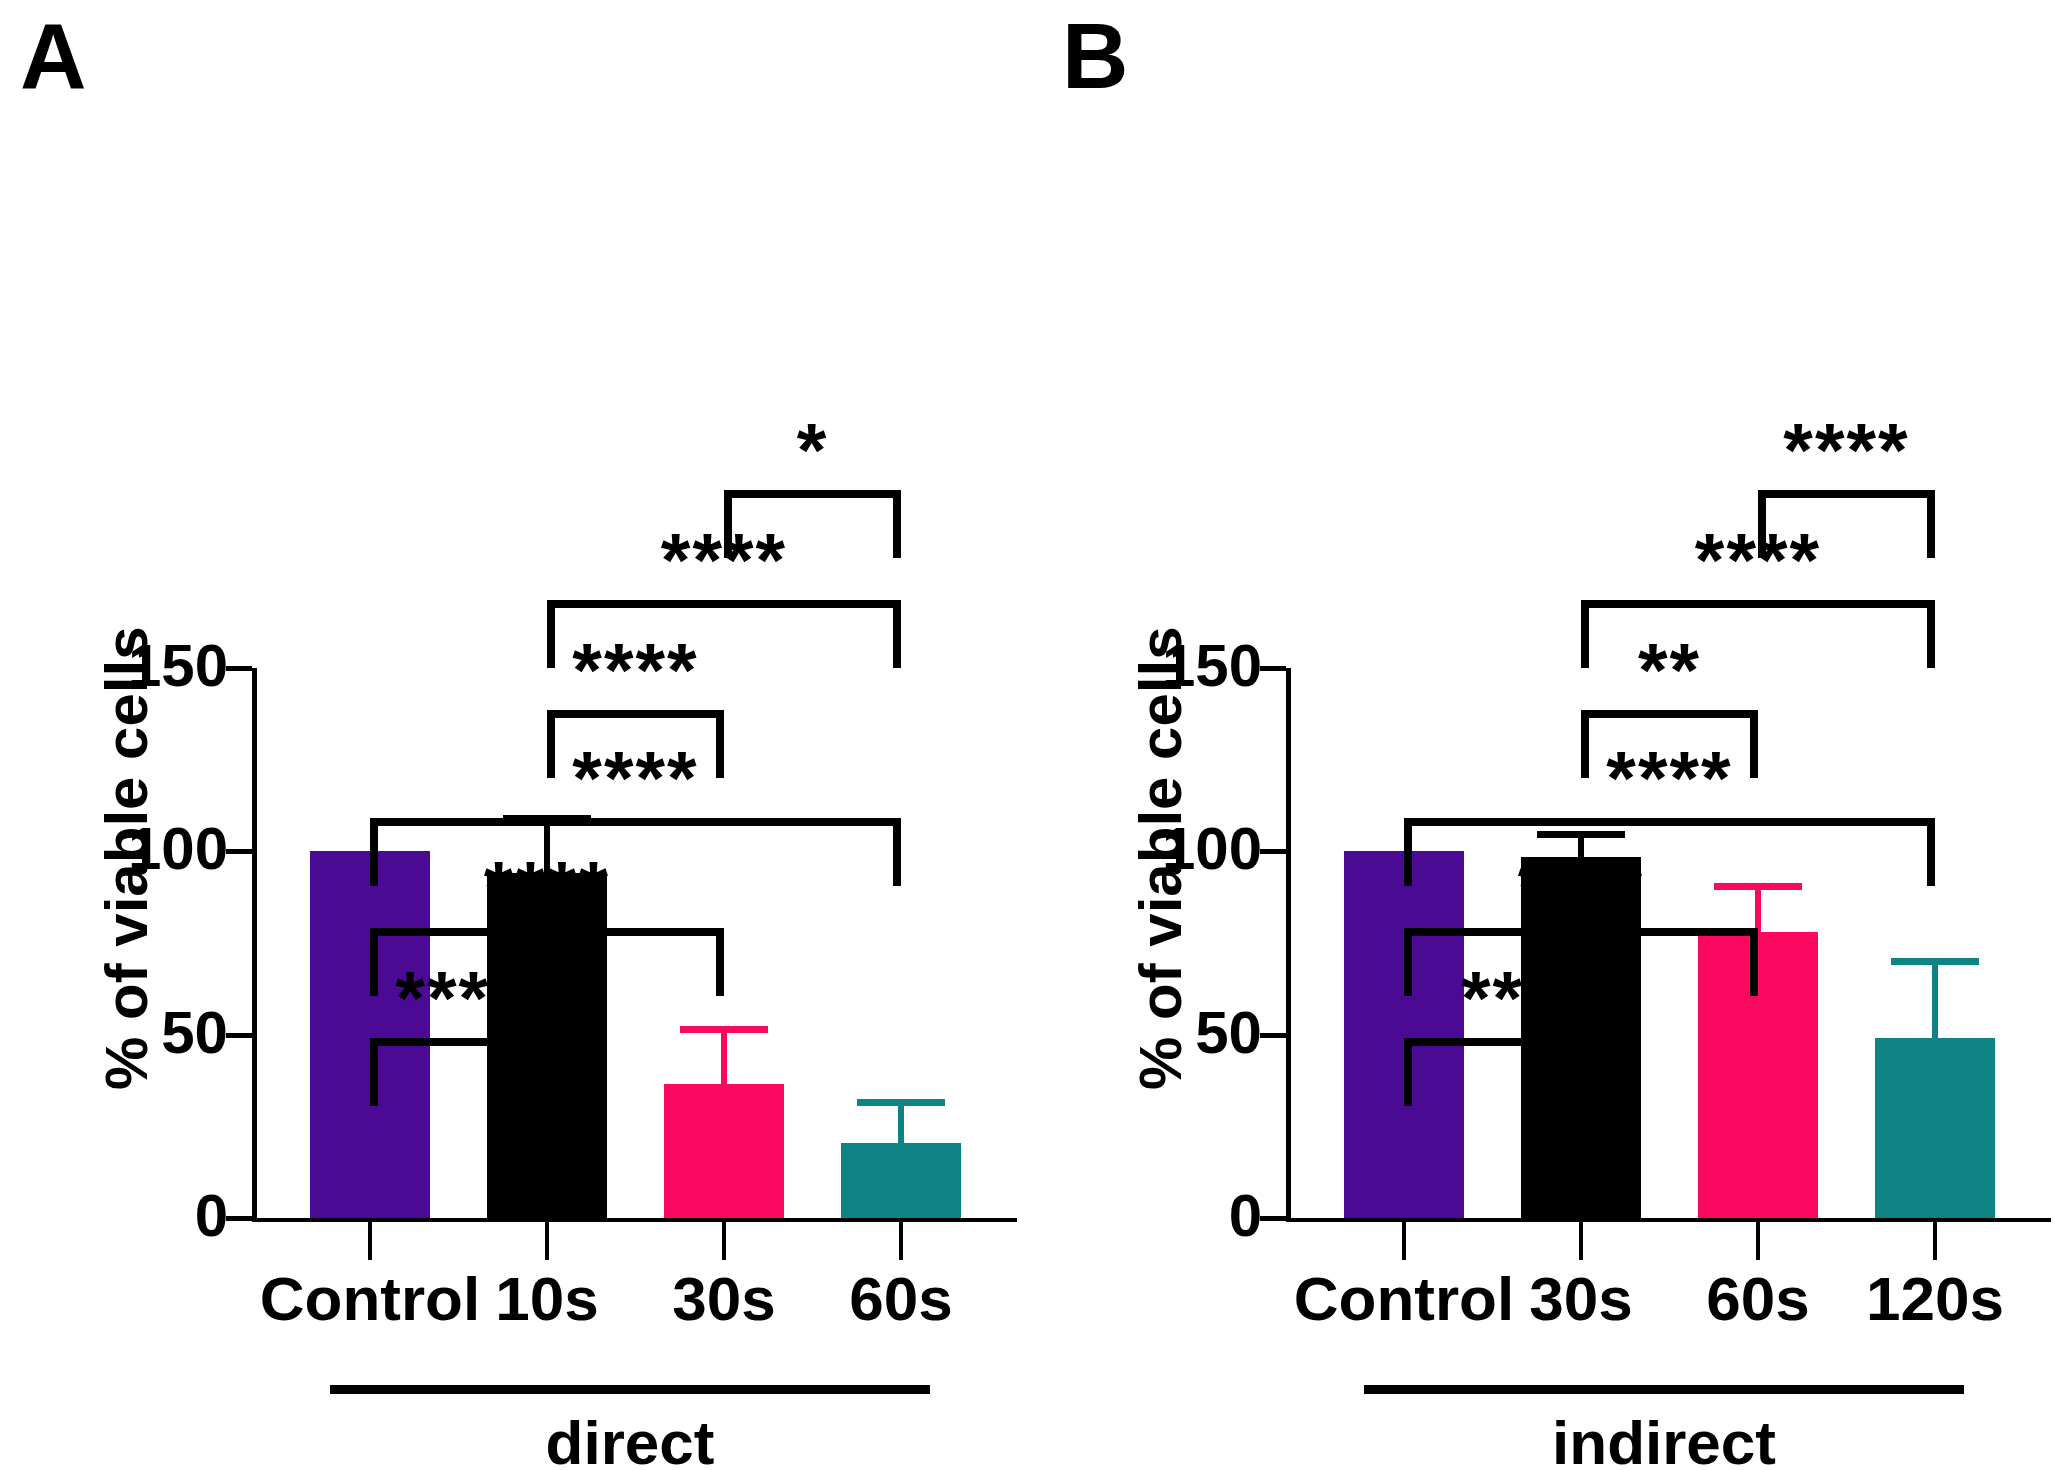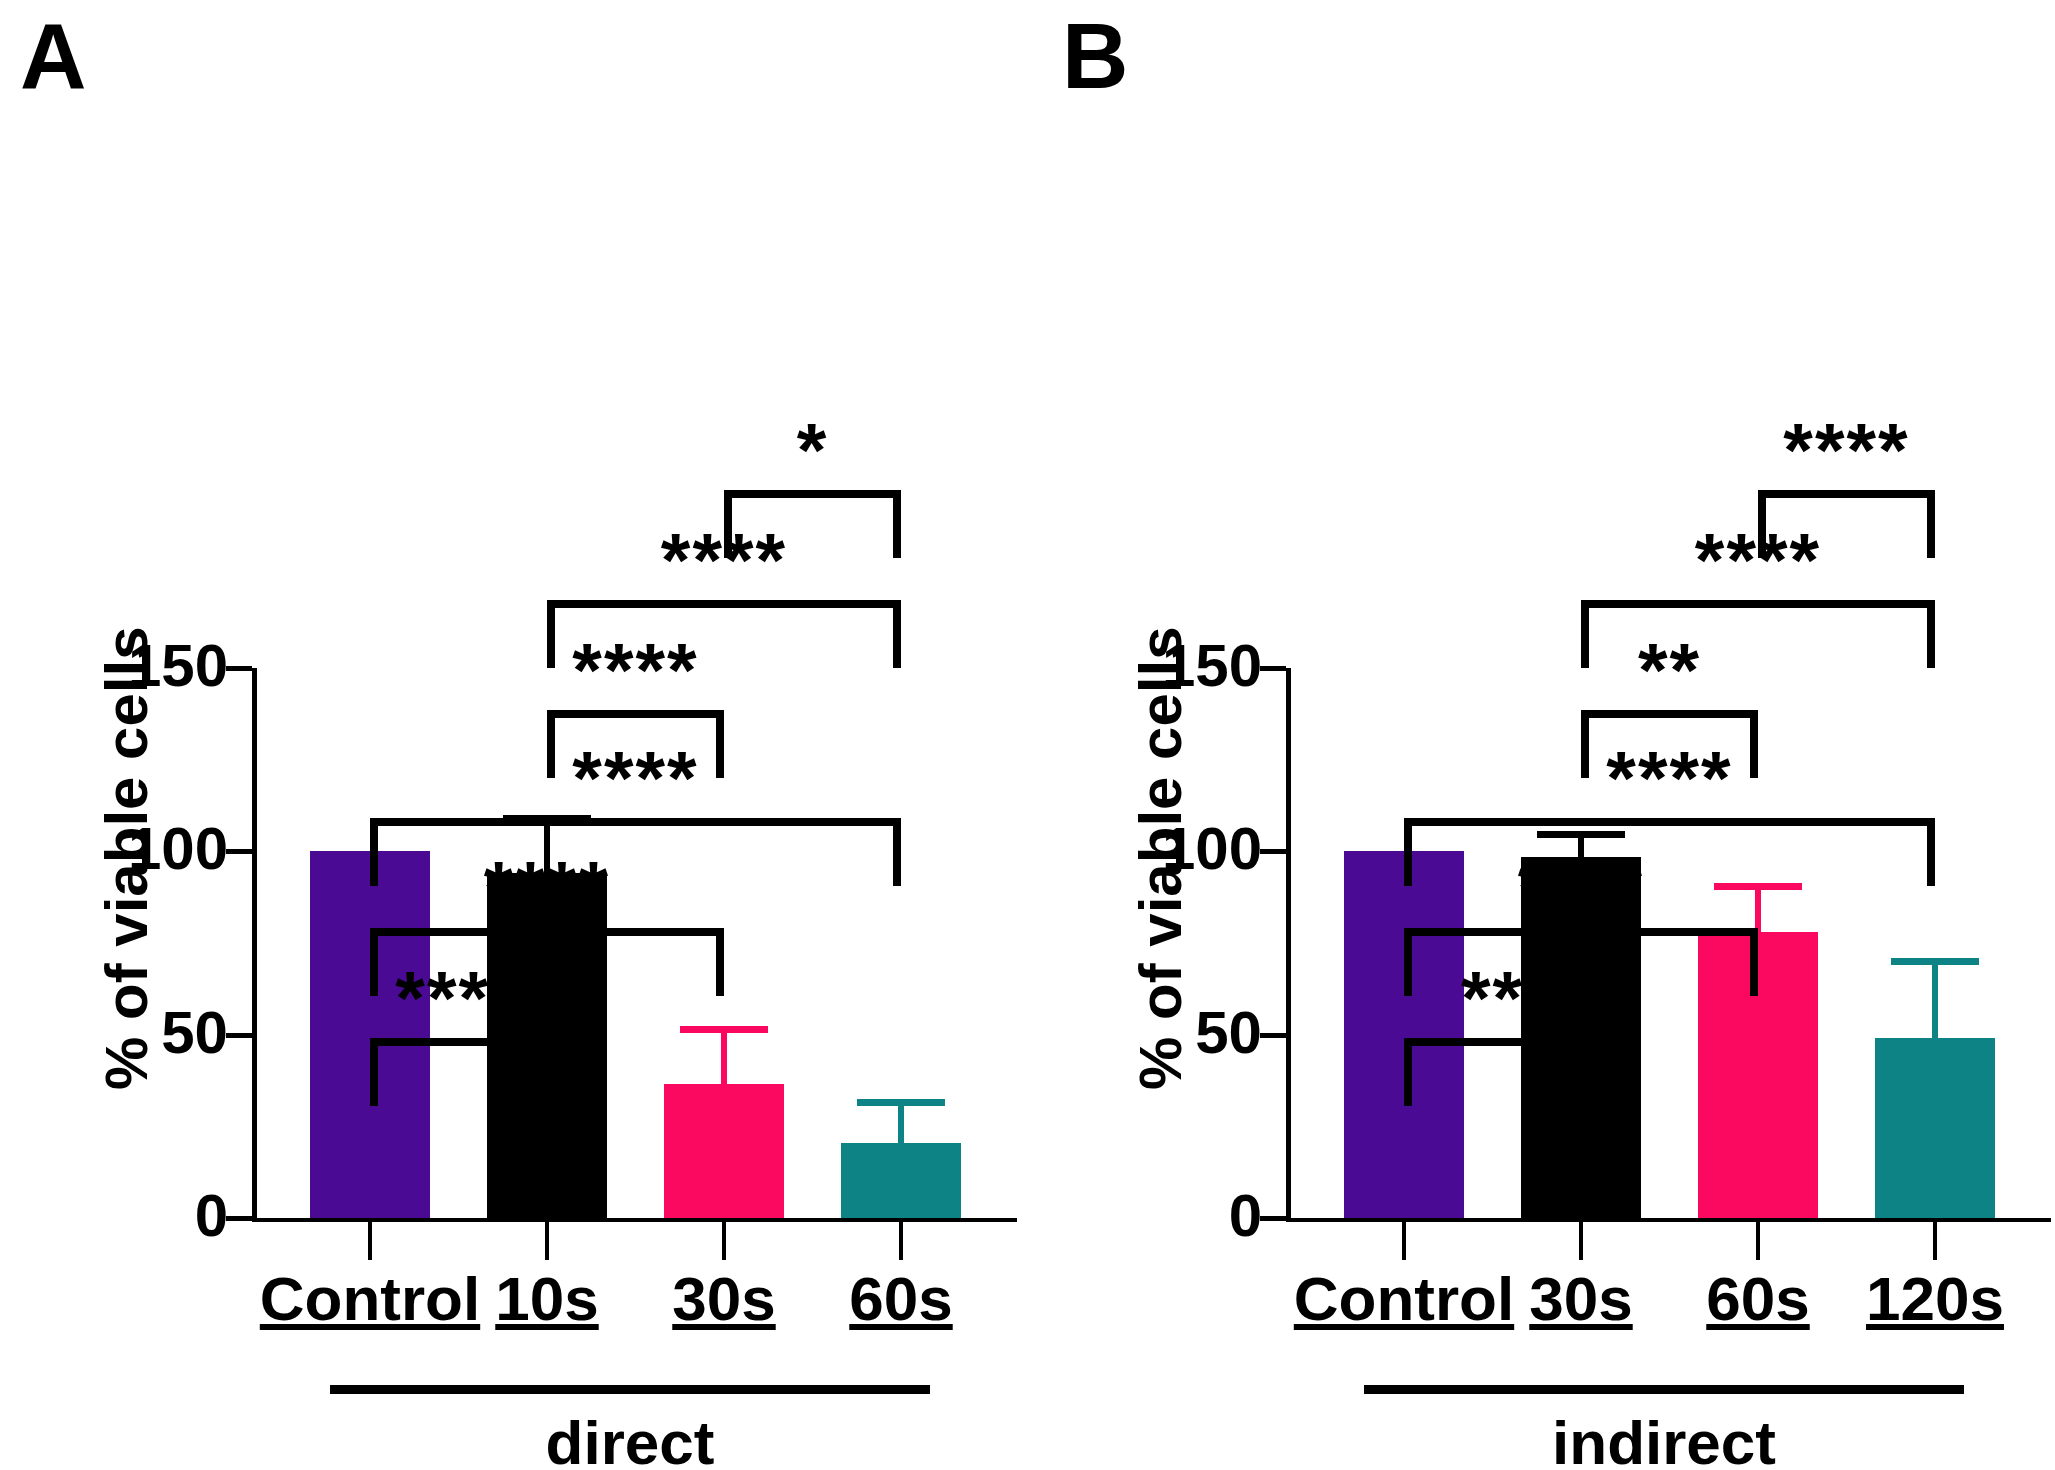--- a/index.html
+++ b/index.html
@@ -61,21 +61,20 @@
     width:4px;background:#000;
   }
   .xtick-label{
     position:absolute;
     font-weight:bold;
     font-size:62px;
     line-height:1;
     color:#000;
     white-space:nowrap;
     text-align:center;
-    text-decoration:underline;
   }
 
   
   .bar{position:absolute;}
   .errbar-stem{position:absolute;width:6px;}
   .errbar-cap{position:absolute;height:7px;}
 
   
   .sig-bracket{position:absolute;}
   .sig-bracket .top{position:absolute;left:0;top:0;height:8px;background:#000;width:100%;}

